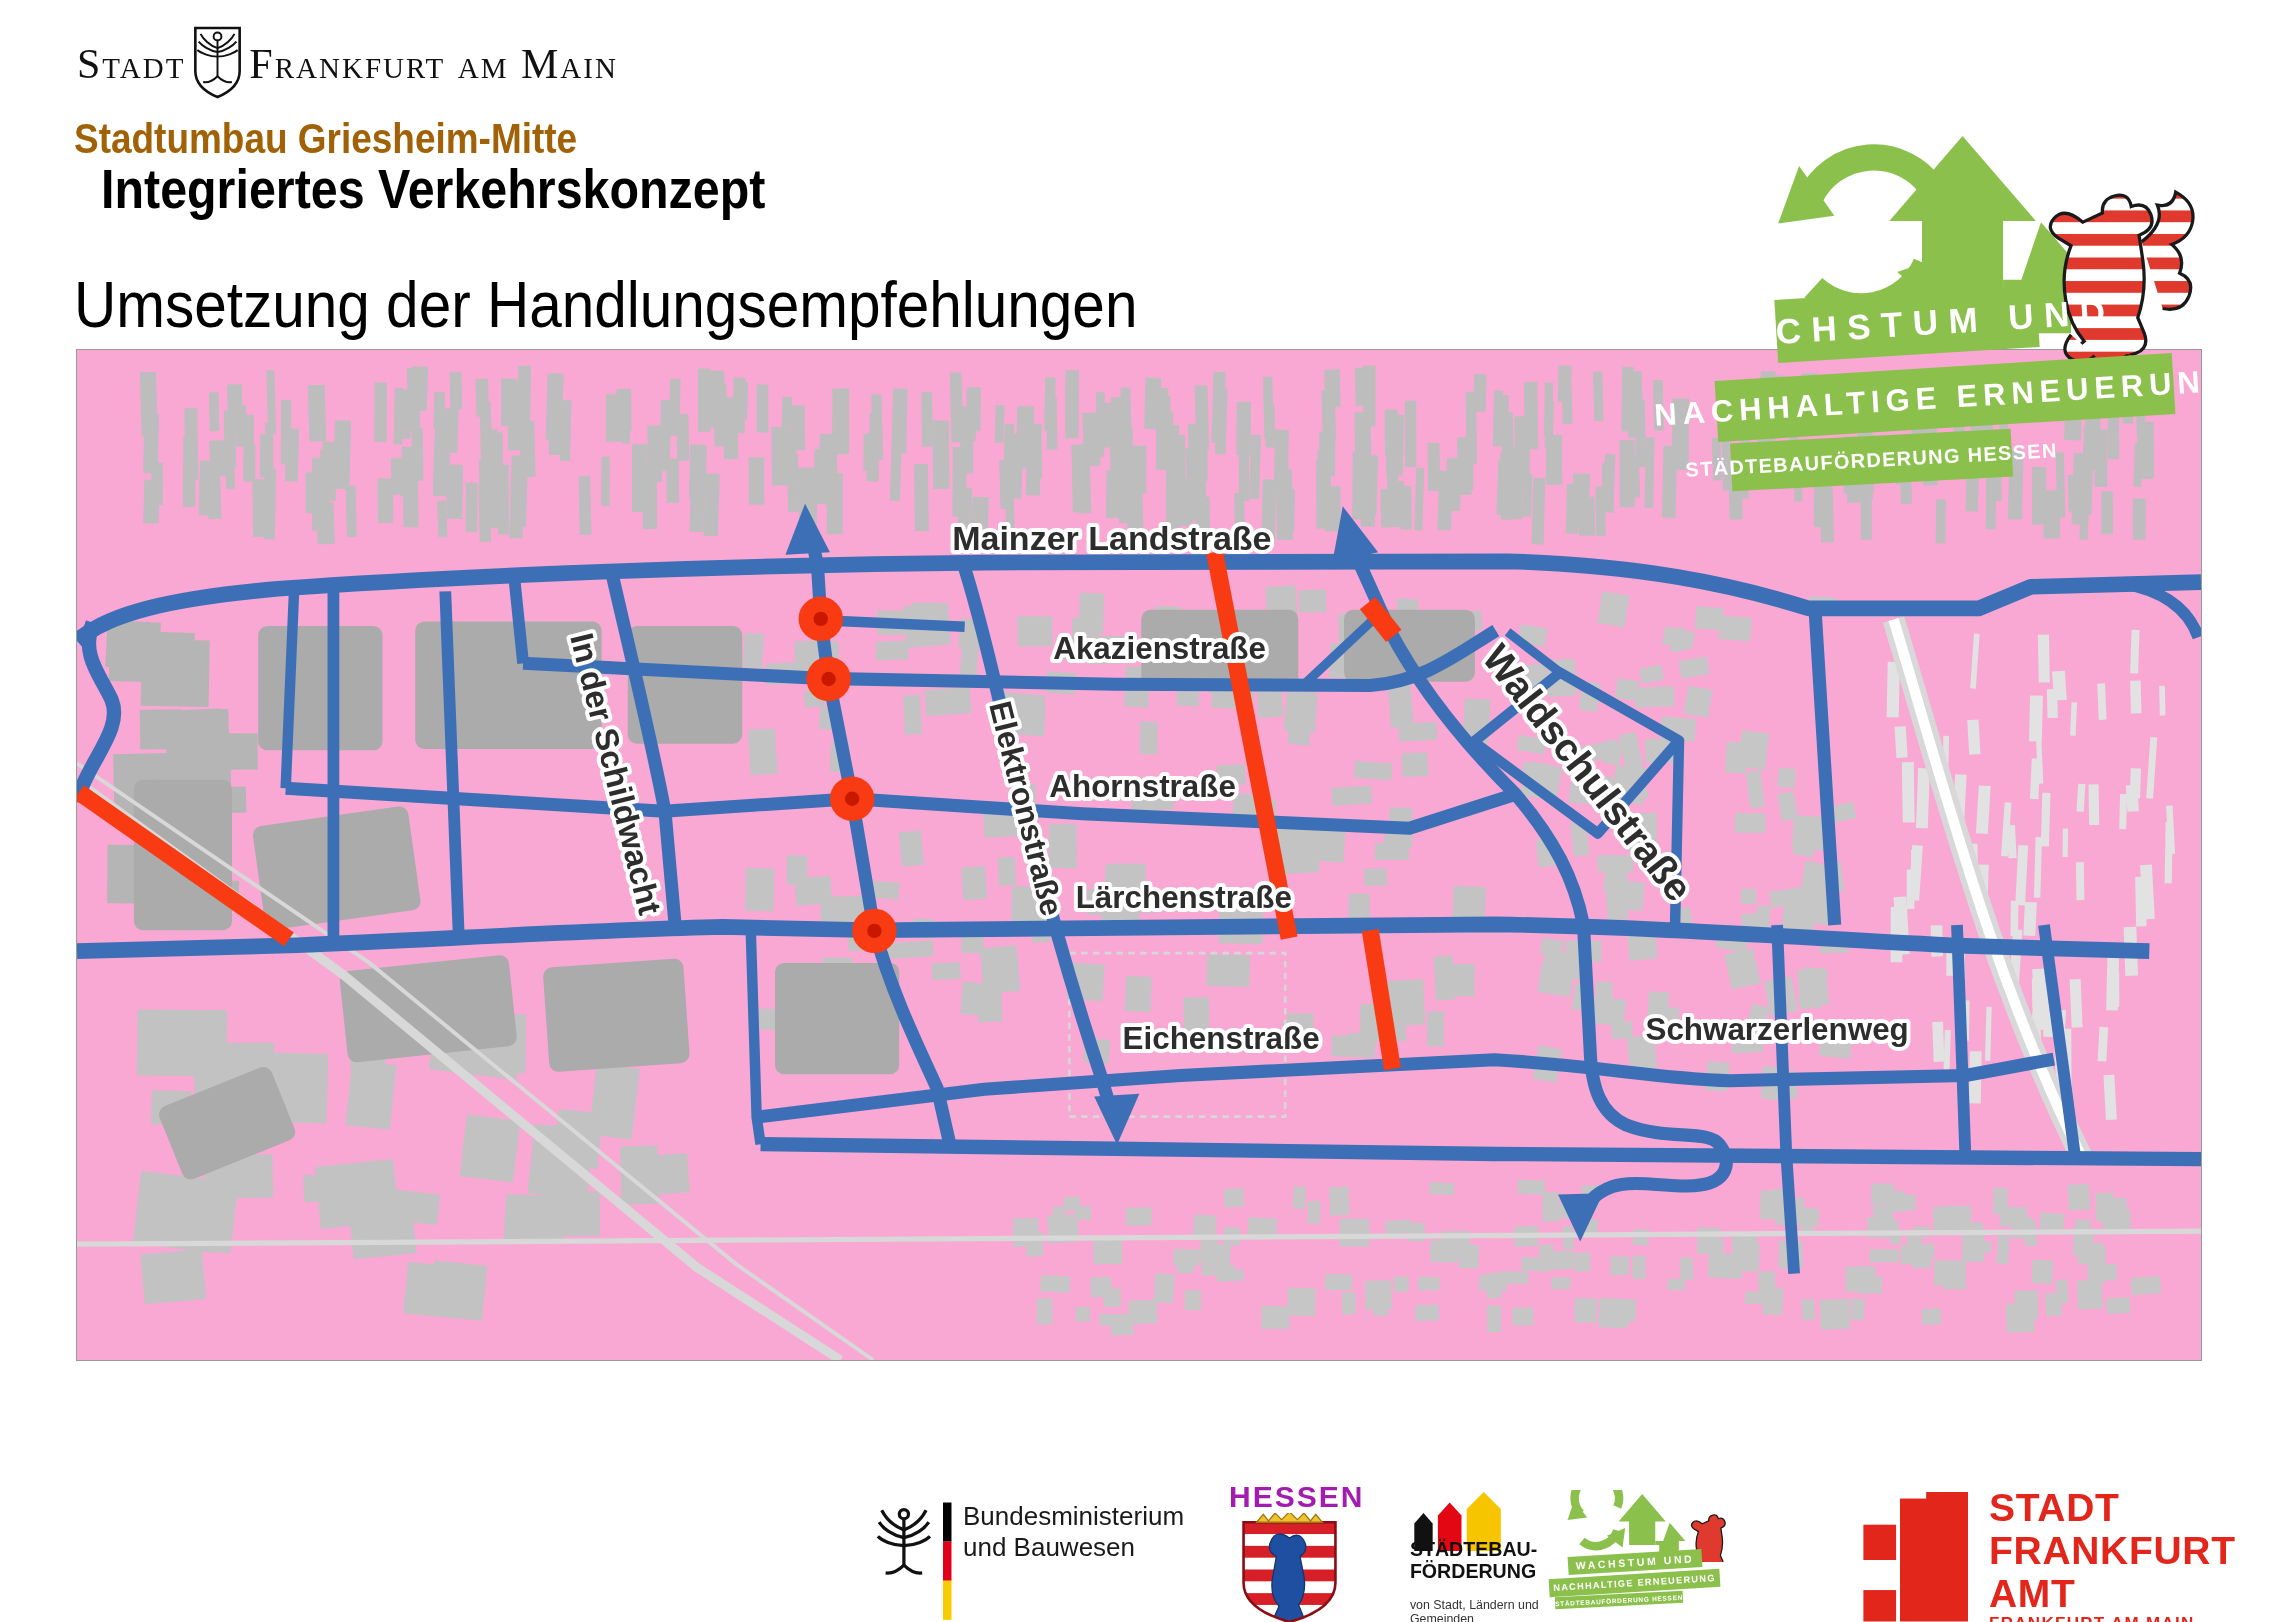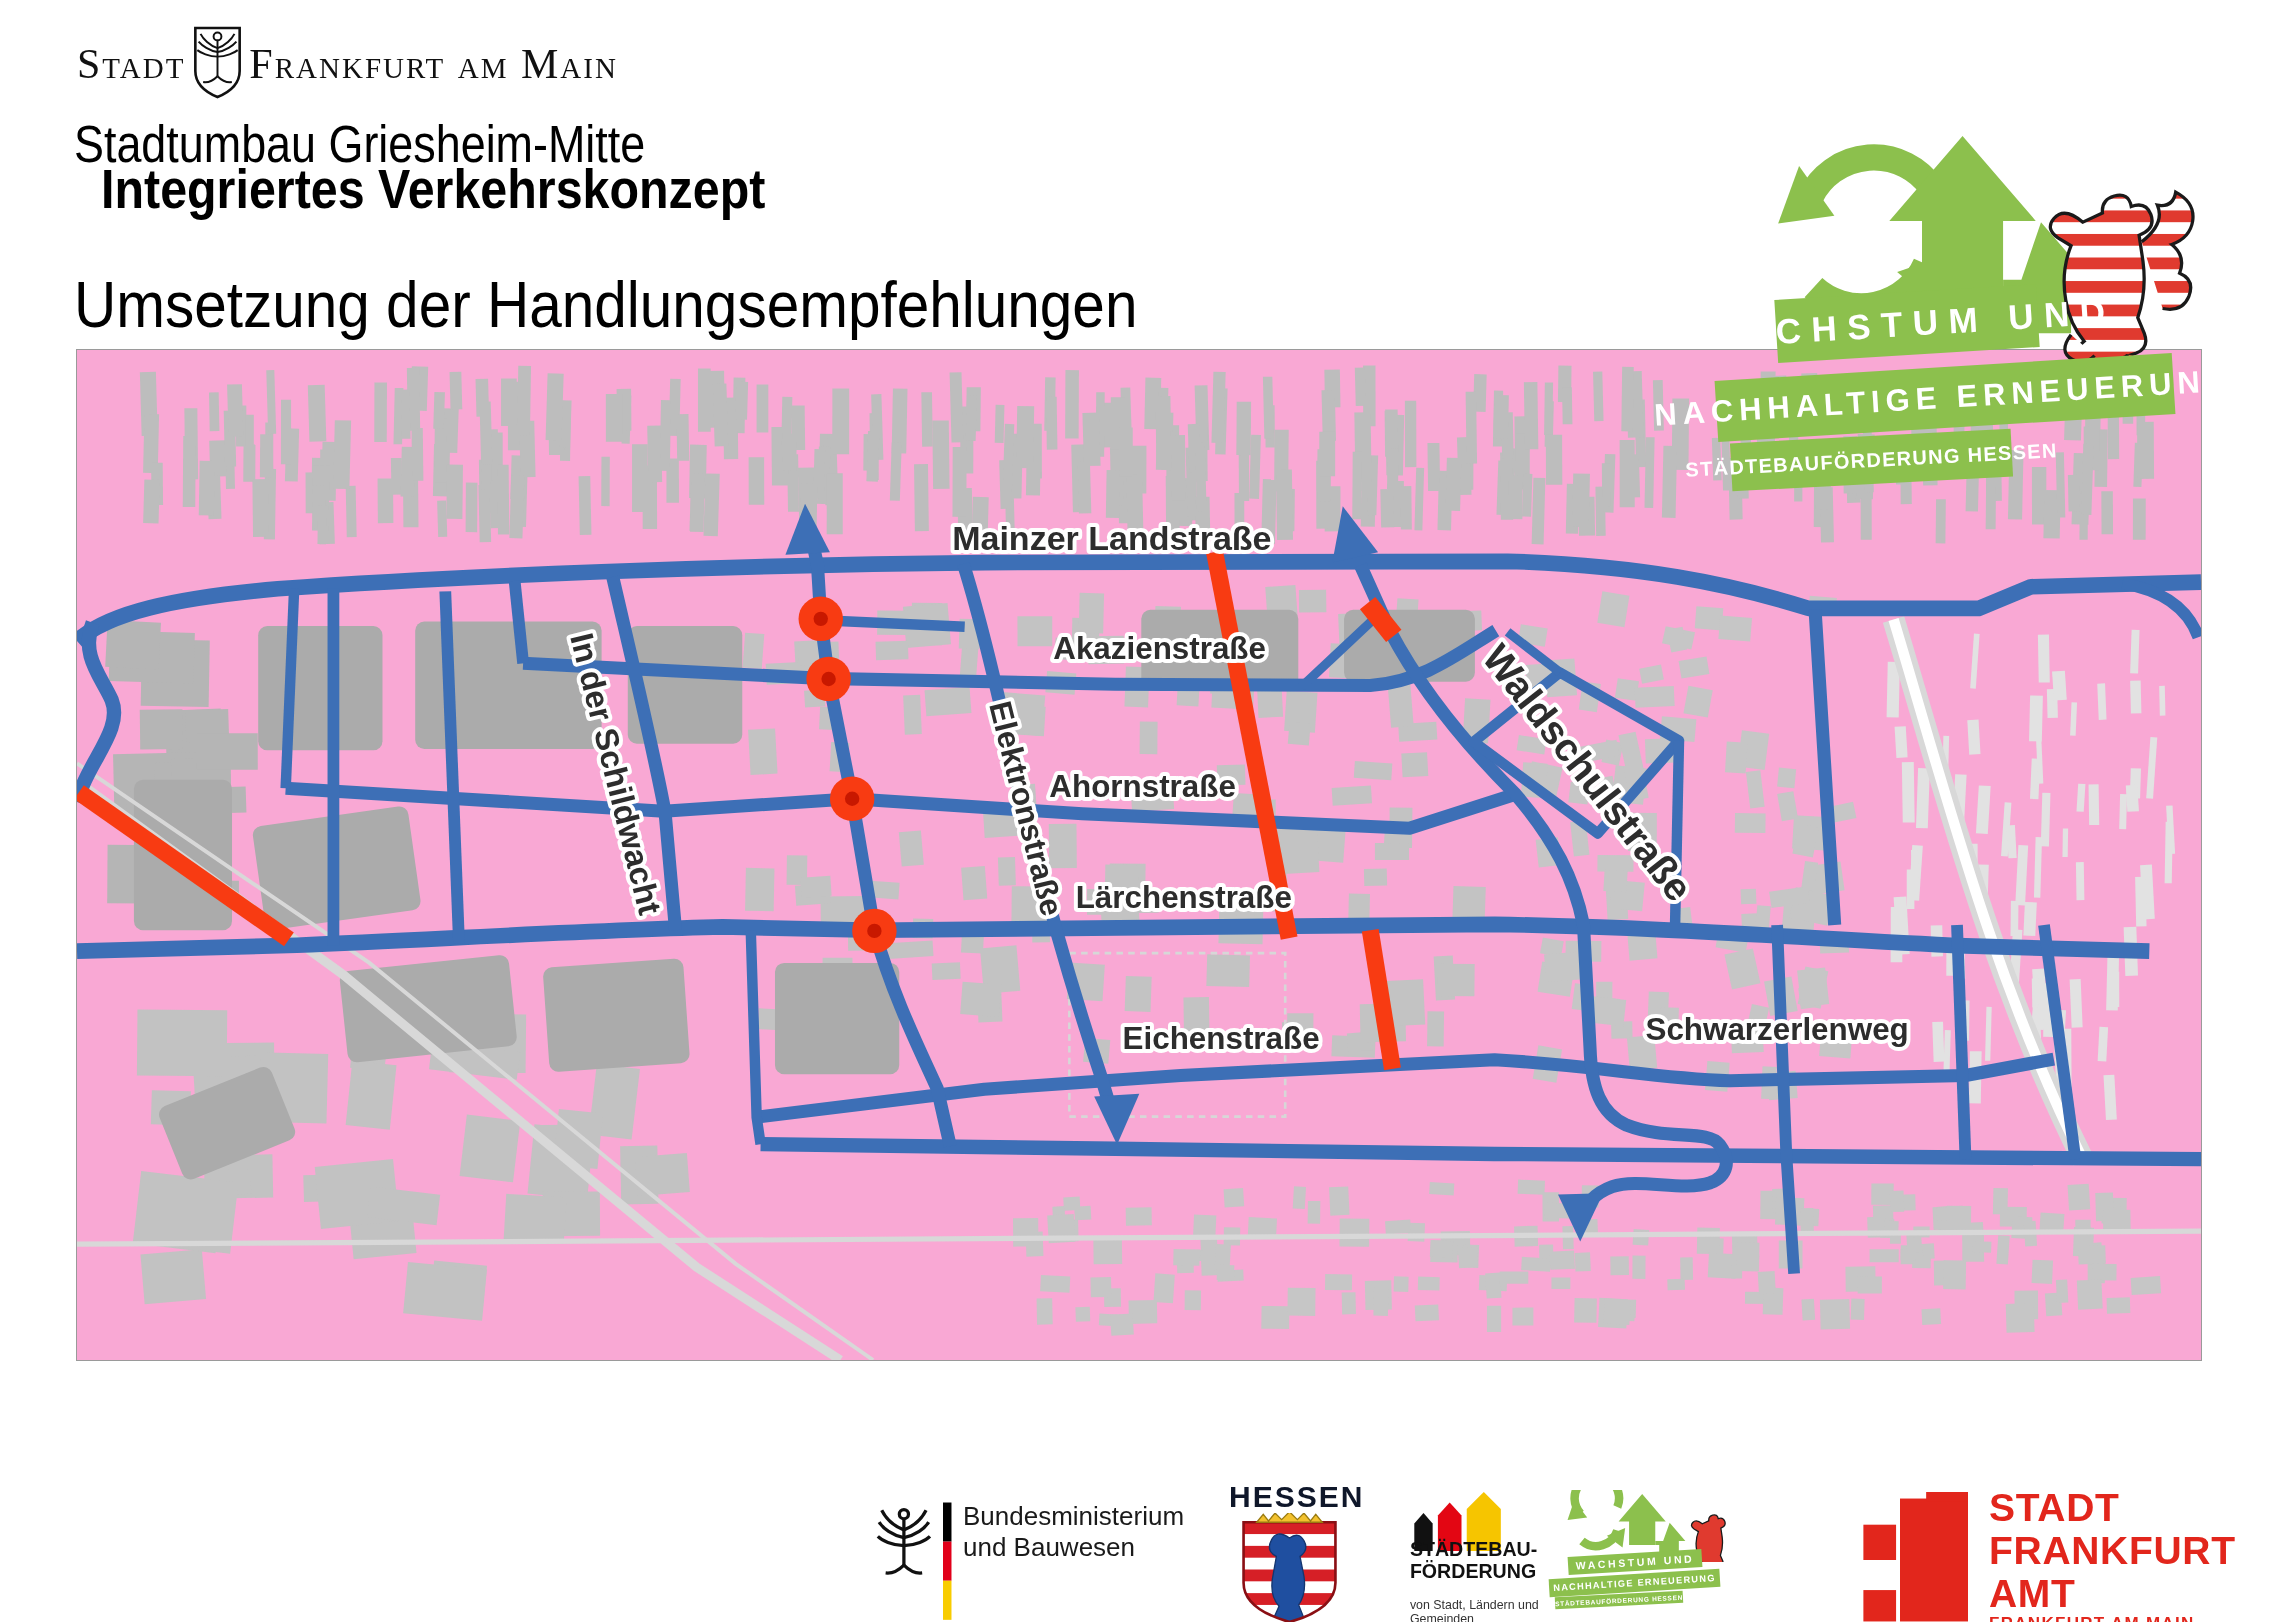--- a/index.html
+++ b/index.html
@@ -5,39 +5,39 @@
   html,body{margin:0;padding:0;}
   body{
     width:2295px;height:1622px;position:relative;background:#ffffff;
     font-family:"Liberation Sans", sans-serif;overflow:hidden;
   }
   .abs{position:absolute;}
   .cond{display:inline-block;transform:scaleX(0.88);transform-origin:0 50%;white-space:nowrap;}
   
   #ffm-logo{left:77px;top:27.5px;height:72px;display:flex;align-items:center;gap:6.5px;color:#111;}
   #ffm-logo .w1{font-family:"Liberation Serif",serif;font-variant:small-caps;font-size:42px;letter-spacing:2px;}
-  #proj-title{left:74px;top:115px;font-size:51px;font-weight:normal;color:#000000;}
+  #proj-title{left:74px;top:115px;font-size:42px;font-weight:bold;color:#a16207;}
   #main-title{left:74px;top:157px;font-size:55px;font-weight:bold;color:#000;margin-left:27px;}
   #sub-title{left:74px;top:267px;font-size:65px;font-weight:normal;color:#000;}
   
   .banner{position:absolute;display:flex;align-items:center;justify-content:center;color:#fff;font-weight:bold;white-space:nowrap;}
   #badge{left:1701px;top:124px;width:510px;height:386px;z-index:30;}
   #badge .b1{left:75px;top:168px;width:262px;height:63px;font-size:35px;letter-spacing:10.5px;transform:rotate(-3.5deg);}
   #badge .b2{left:15px;top:243px;width:458px;height:61px;font-size:31px;letter-spacing:5.9px;transform:rotate(-3.5deg);}
   #badge .b3{left:30px;top:312px;width:281px;height:48px;font-size:20px;letter-spacing:1.3px;transform:rotate(-3deg);}
   
   #map-frame{left:76px;top:349px;width:2124px;height:1010px;border:1.3px solid #9a9a9a;background:#f9a8d4;z-index:10;}
   #map{position:absolute;left:0;top:0;width:100%;height:100%;}
   .street-label{font-weight:bold;fill:#2d2d2d;paint-order:stroke;stroke:#ffffff;stroke-width:12px;stroke-linejoin:round;}
   
   .flogo{position:absolute;}
   #f-bund{left:870px;top:1501px;width:340px;height:121px;}
   #f-bund .t{position:absolute;left:93px;top:0px;font-size:26px;line-height:31px;color:#1a1a1a;}
   #f-hessen{left:1229px;top:1480px;width:118px;height:143px;}
-  #f-hessen .w{position:absolute;left:0;top:0;width:100%;text-align:center;font-size:30px;font-weight:bold;letter-spacing:2px;color:#0f172a;}
+  #f-hessen .w{position:absolute;left:0;top:0;width:100%;text-align:center;font-size:30px;font-weight:bold;letter-spacing:2px;color:#a21caf;}
   #f-stb{left:1406px;top:1492px;width:144px;height:131px;}
   #f-stb .t1{position:absolute;left:3.9px;top:46px;font-size:19.6px;font-weight:bold;color:#111;line-height:22px;}
   #f-stb .t2{position:absolute;left:3.9px;top:106px;font-size:12.4px;color:#333;line-height:14.4px;}
   #f-wach{left:1544px;top:1490px;width:216px;height:131px;}
   #f-wach .banner{font-family:"Liberation Sans",sans-serif;}
   #f-wach .b1{left:23.6px;top:63px;width:134px;height:17.7px;font-size:10.5px;letter-spacing:2.6px;transform:rotate(-3.5deg);}
   #f-wach .b2{left:5.2px;top:84px;width:171px;height:17.7px;font-size:9.2px;letter-spacing:1.3px;transform:rotate(-3.5deg);}
   #f-wach .b3{left:10.5px;top:104px;width:128px;height:12.4px;font-size:6.5px;letter-spacing:0.7px;transform:rotate(-3deg);}
   #f-spa{left:1858px;top:1486px;width:366px;height:136px;}
   #f-spa .t{position:absolute;left:131px;top:0;color:#e2261c;font-weight:bold;font-size:39px;line-height:43px;letter-spacing:0.7px;}

